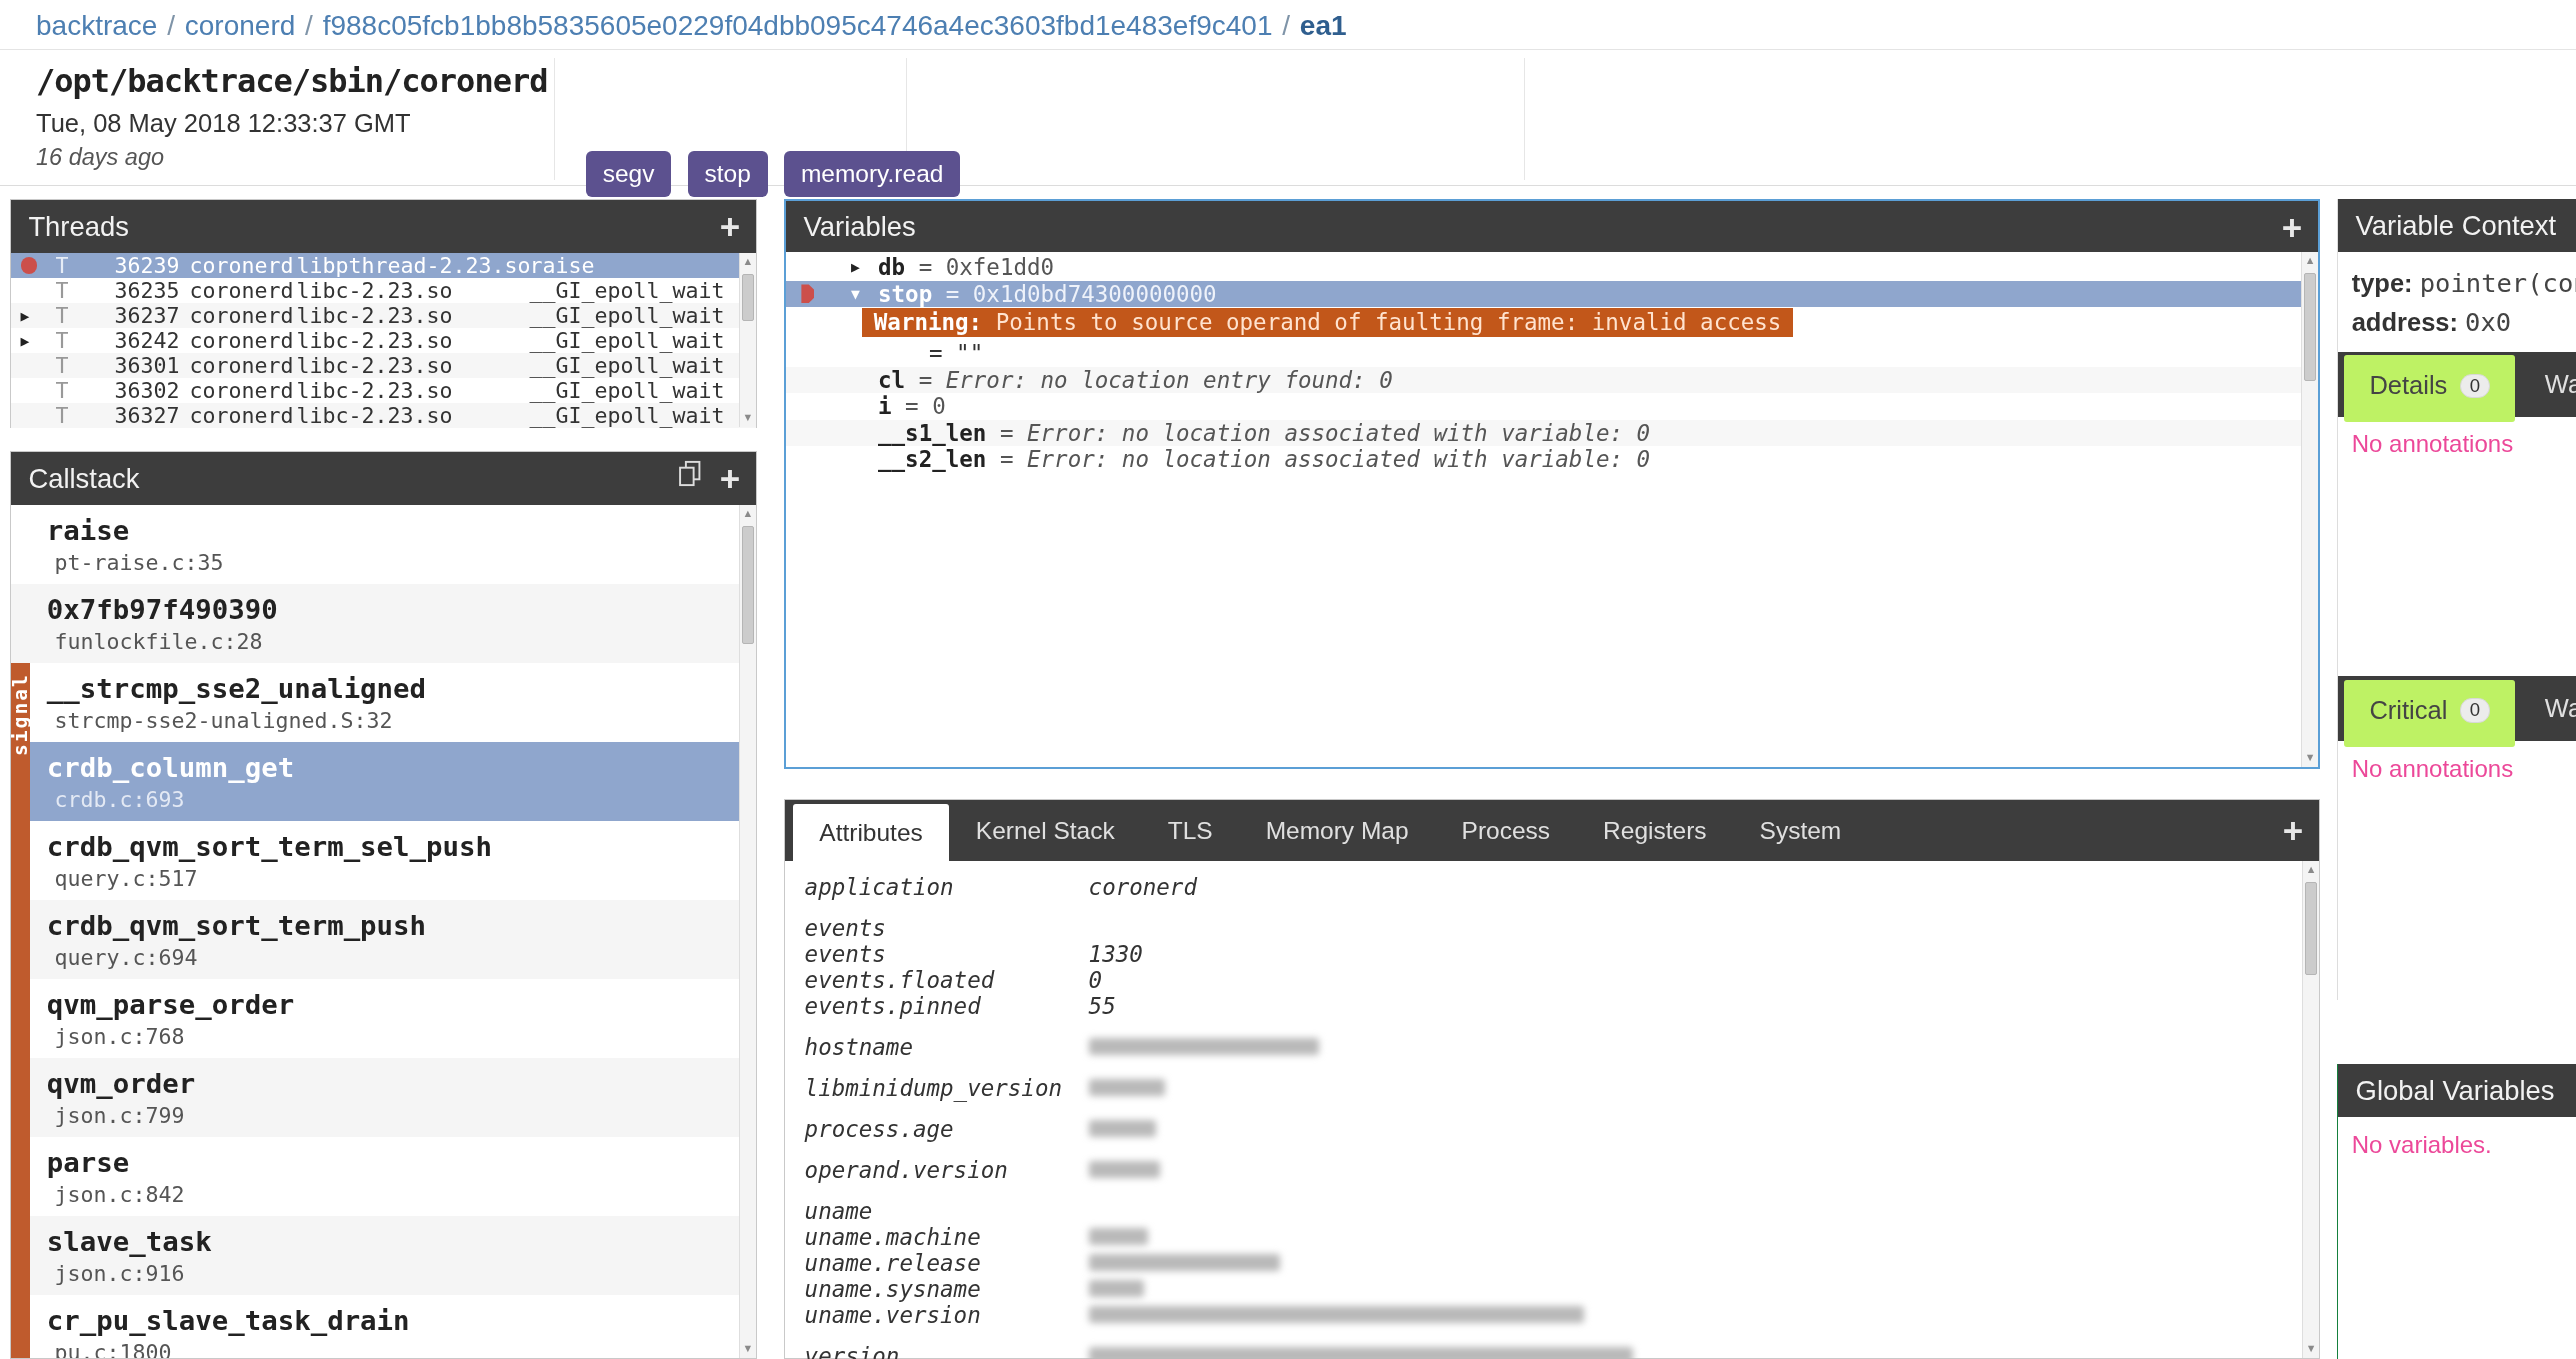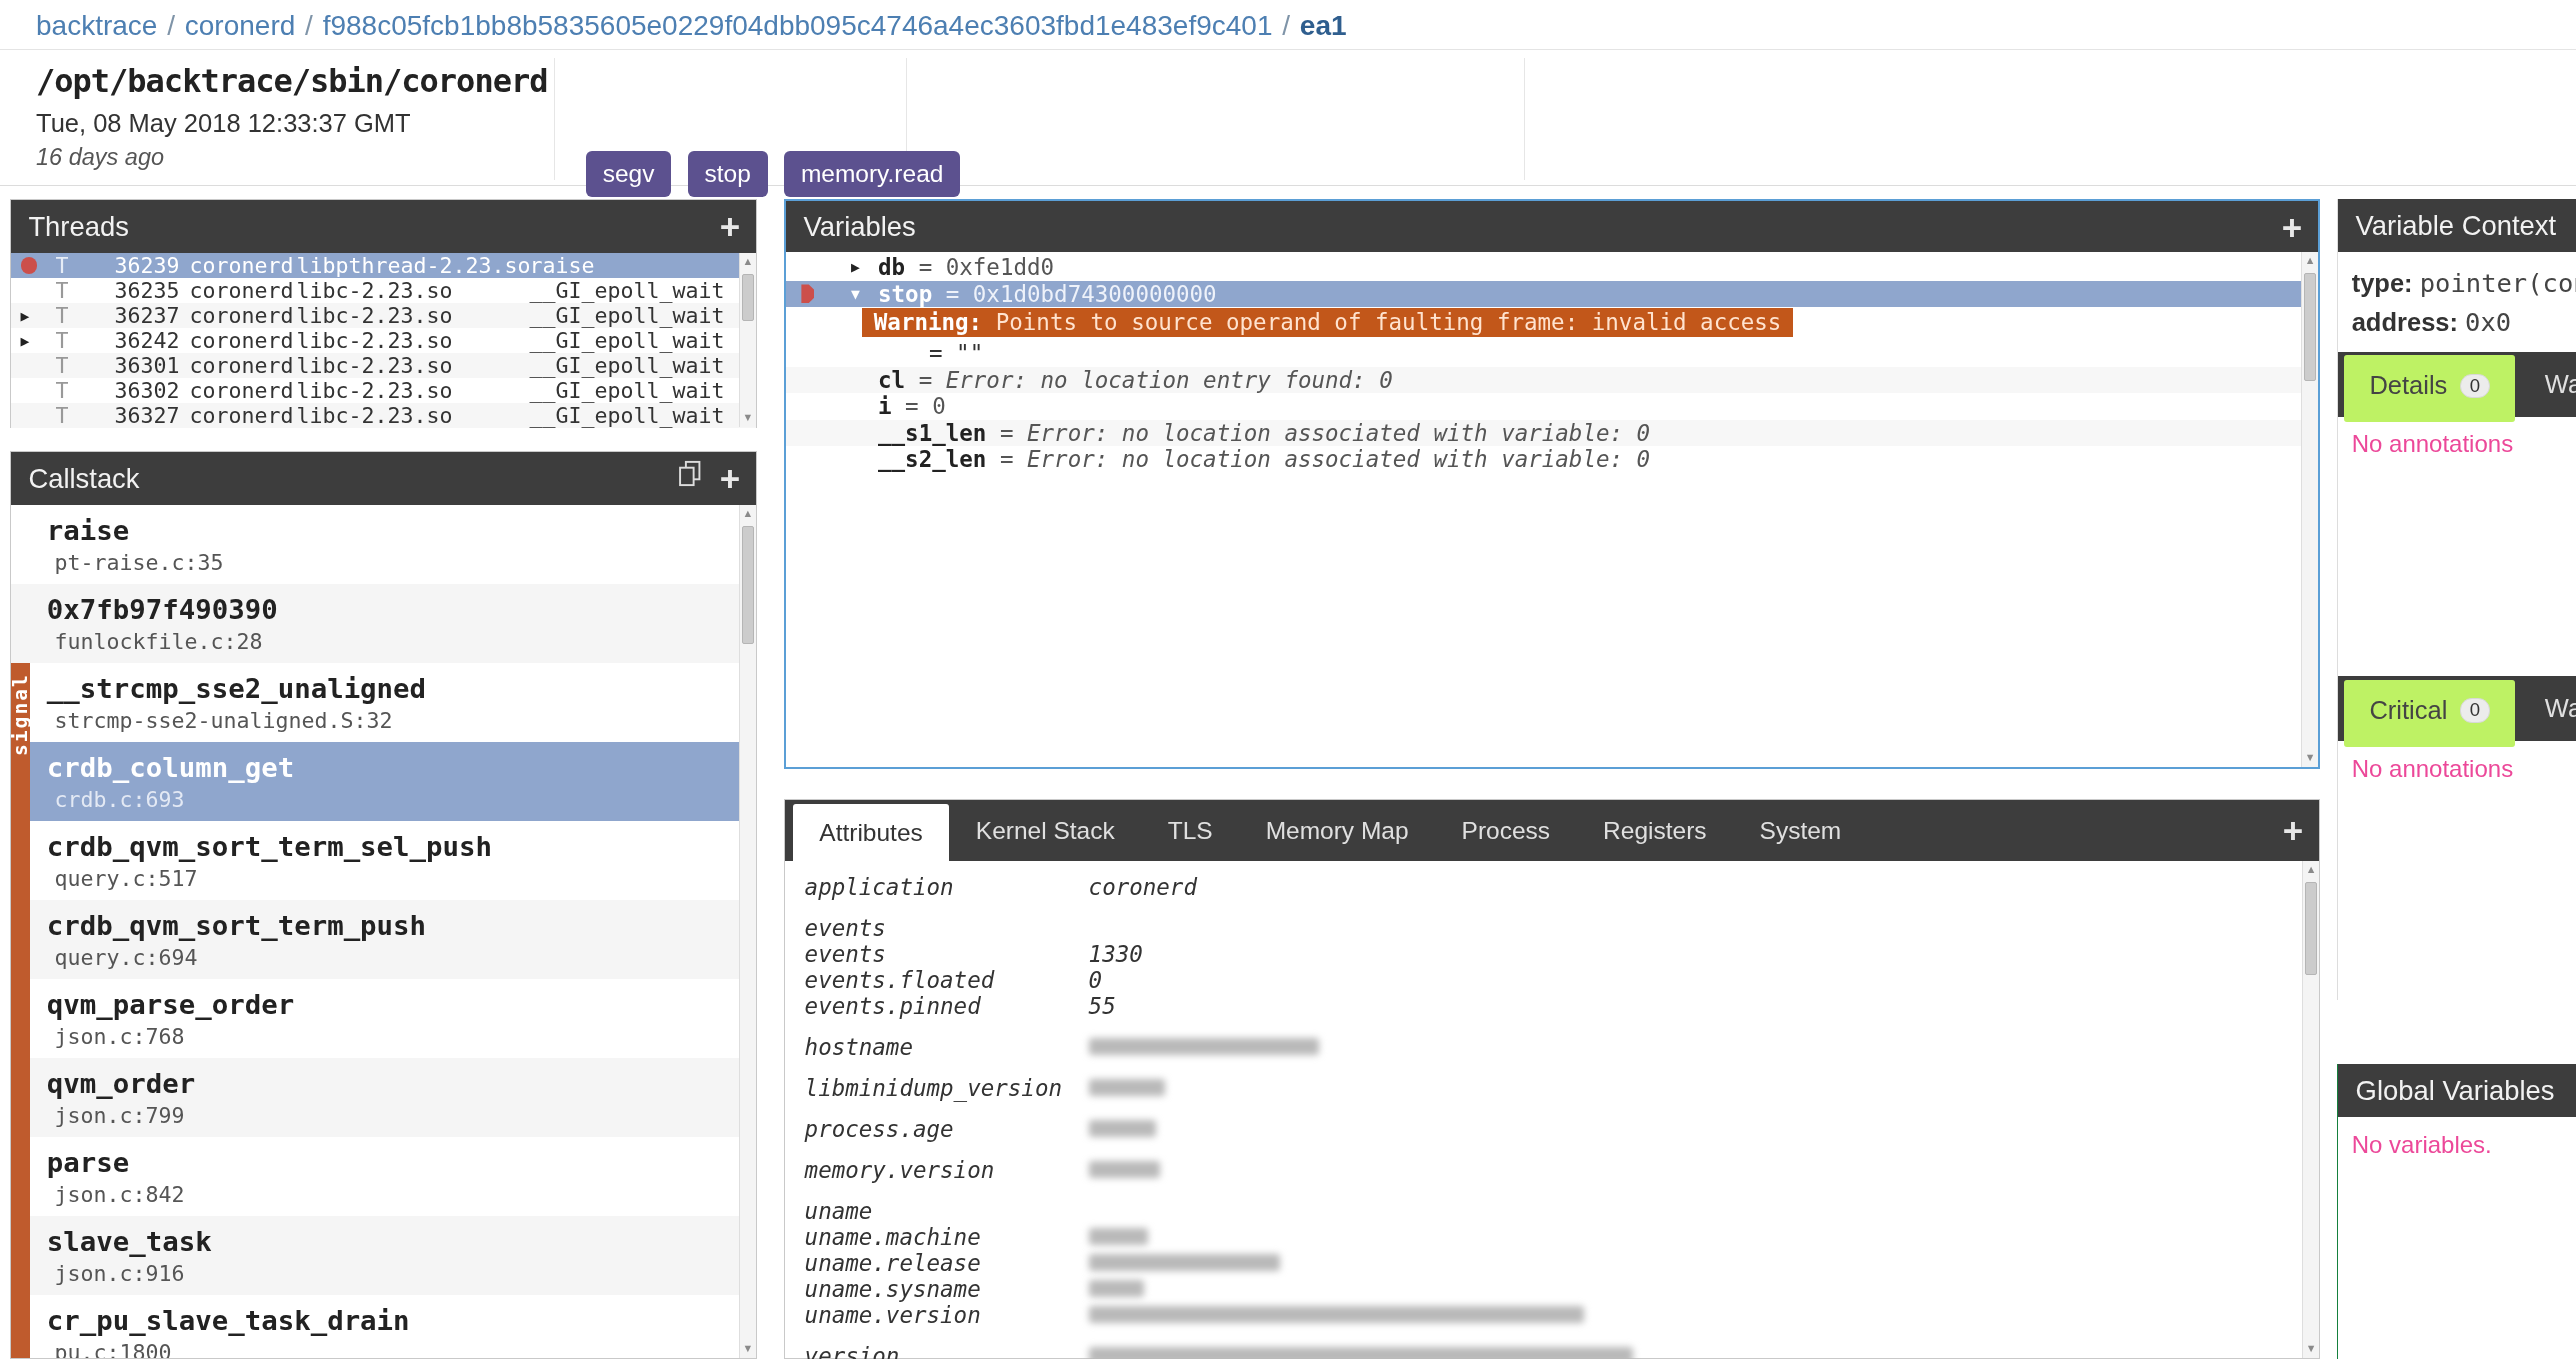--- a/index.html
+++ b/index.html
@@ -397,21 +397,21 @@
       </div>
       <div class="attr-row gap">
     <span class="attr-key">libminidump_version</span>
         <span class="attr-blur" style="width:76px"></span>
       </div>
       <div class="attr-row gap">
     <span class="attr-key">process.age</span>
         <span class="attr-blur" style="width:67px"></span>
       </div>
       <div class="attr-row gap">
-    <span class="attr-key">memory.version</span>
+    <span class="attr-key">operand.version</span>
         <span class="attr-blur" style="width:71px"></span>
       </div>
       <div class="attr-row gap">
     <span class="attr-key">uname</span>
       </div>
       <div class="attr-row ">
     <span class="attr-key">uname.machine</span>
         <span class="attr-blur" style="width:59px"></span>
       </div>
       <div class="attr-row ">

